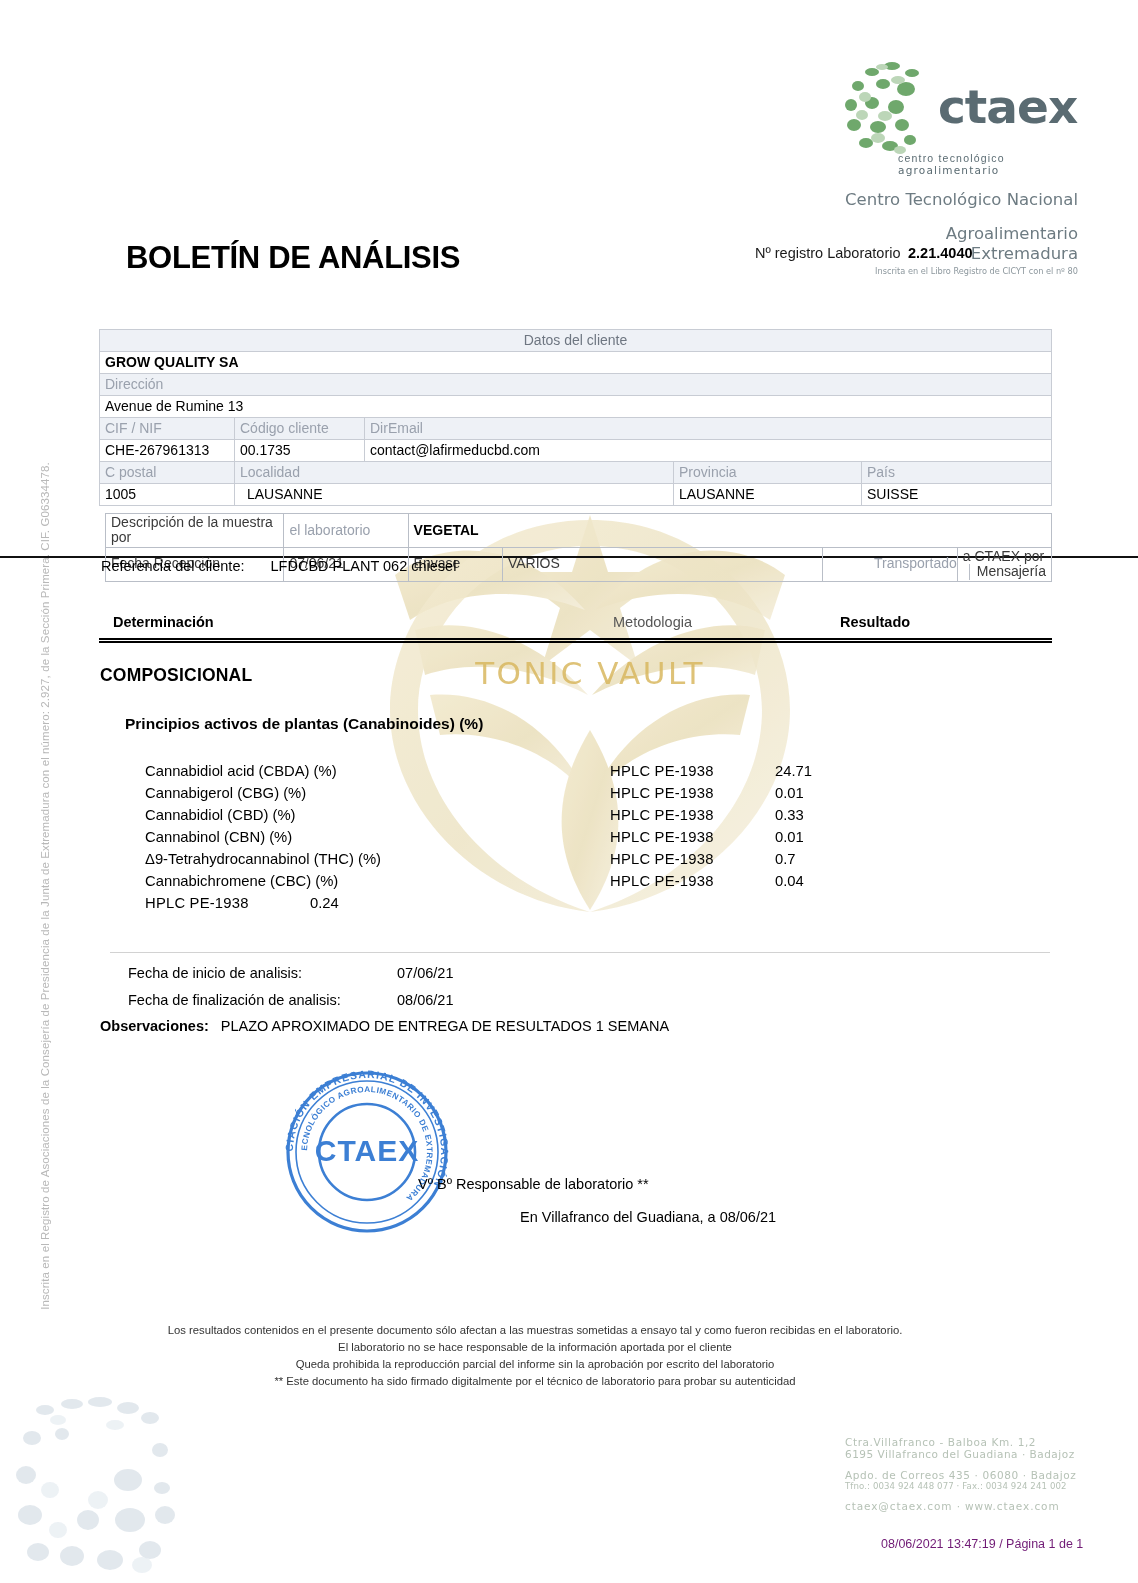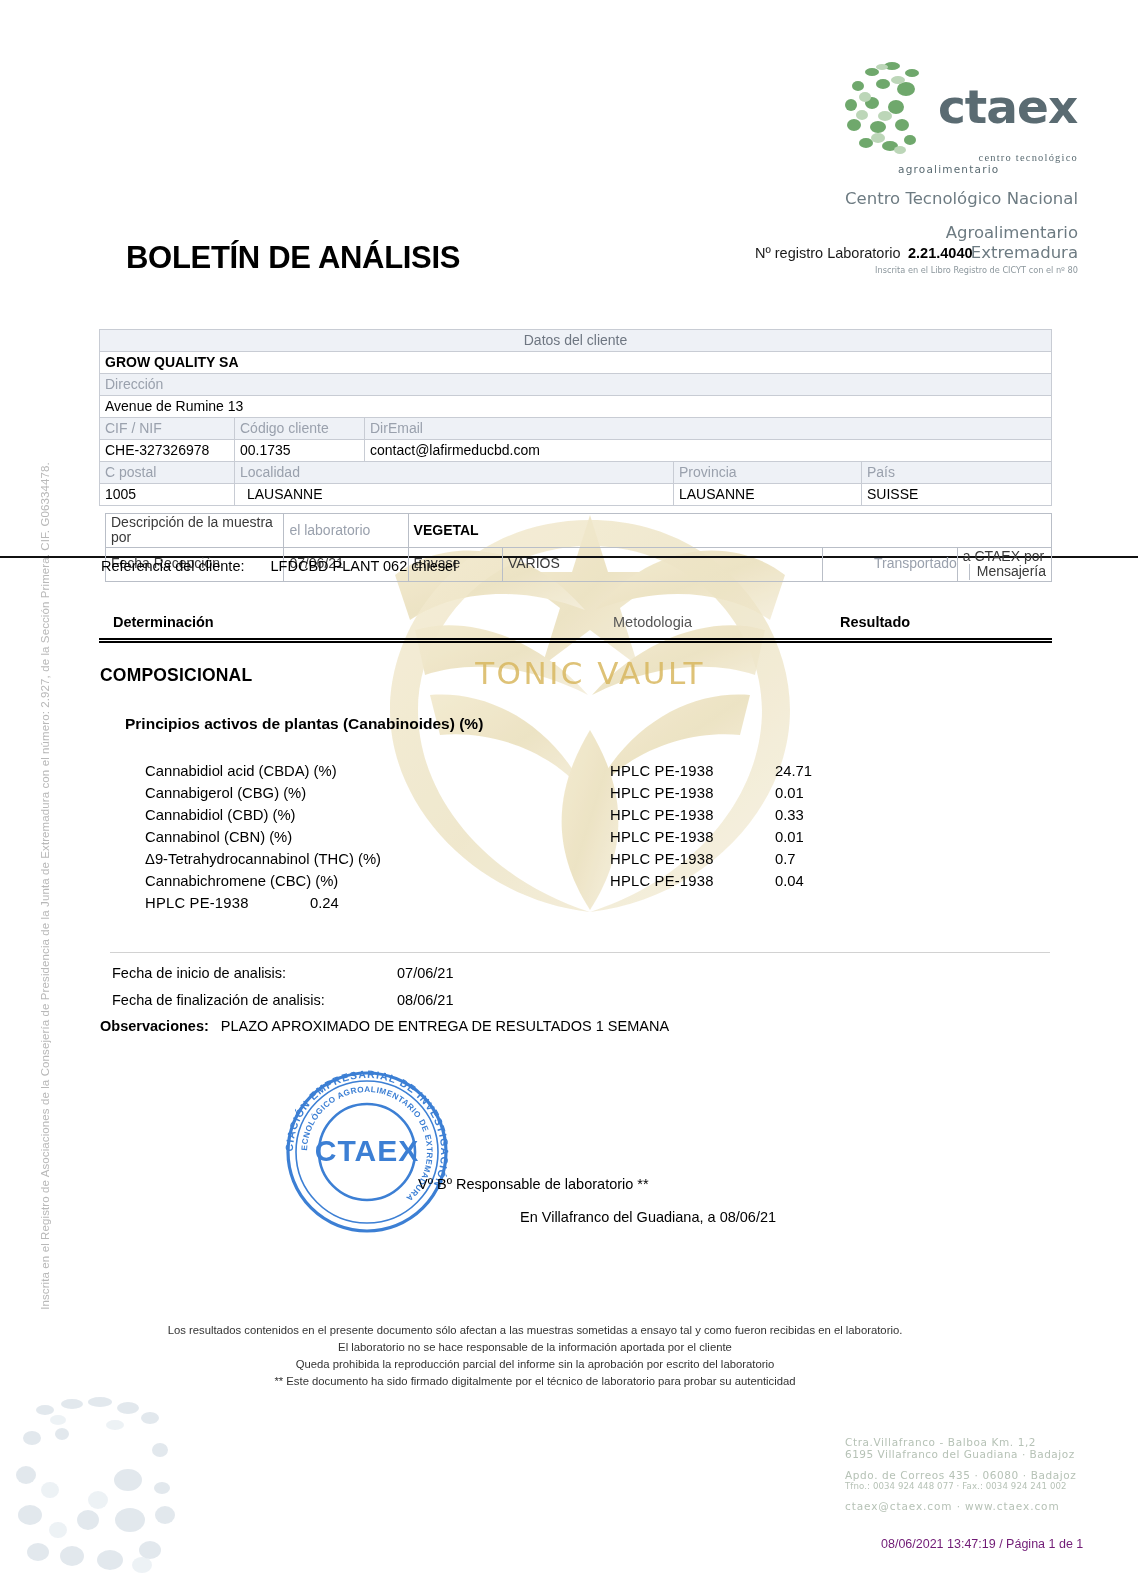--- a/index.html
+++ b/index.html
@@ -86,22 +86,21 @@
     letter-spacing: -1px;
     line-height: 0.92;
     margin-left: -8px;
   }
   .logo-sub1 {
     font-size: 10.5px;
     color: #5a6b72;
     letter-spacing: 1.2px;
     margin-left: 60px;
     margin-top: -10px;
-    font-family: Liberation Serif, serif;
-    text-align: right;
+    font-family: Liberation Sans, sans-serif;
   }
   .logo-sub2 {
     font-size: 10.5px;
     color: #5a6b72;
     letter-spacing: 1.2px;
     margin-left: 60px;
     font-family: "DejaVu Sans", sans-serif;
   }
   .logo-caption {
     margin-top: 14px;
@@ -277,21 +276,21 @@
     background: #d2d2d2;
     z-index: 2;
   }
 
   
   .date-row {
     position: absolute;
     font-size: 14.5px;
     z-index: 2;
   }
-  .date-row .dlabel { position: absolute; left: 0; top: 0; white-space: nowrap; text-align: center; }
+  .date-row .dlabel { position: absolute; left: 16px; top: 0; white-space: nowrap; text-align: center; }
   .date-row .dvalue { position: absolute; left: 285px; top: 0; }
   .date1 { left: 112px; top: 965px; width: 500px; height: 20px; }
   .date2 { left: 112px; top: 992px; width: 500px; height: 20px; }
 
   .obs-row {
     position: absolute;
     left: 100px;
     top: 1018px;
     font-size: 14.5px;
     z-index: 2;
@@ -485,21 +484,21 @@
   </tr>
   <tr>
     <td class="val-cell" colspan="6">Avenue de Rumine 13</td>
   </tr>
   <tr>
     <td class="hdr-cell" style="width:135px">CIF / NIF</td>
     <td class="hdr-cell" style="width:130px">Código cliente</td>
     <td class="hdr-cell" colspan="4">DirEmail</td>
   </tr>
   <tr>
-    <td class="val-cell">CHE-327326978</td>
+    <td class="val-cell">CHE-267961313</td>
     <td class="val-cell">00.1735</td>
     <td class="val-cell" colspan="4">contact@lafirmeducbd.com</td>
   </tr>
   <tr>
     <td class="hdr-cell" style="width:68px">C postal</td>
     <td class="hdr-cell" colspan="3">Localidad</td>
     <td class="hdr-cell" style="width:188px">Provincia</td>
     <td class="hdr-cell" style="width:190px">País</td>
   </tr>
   <tr>

